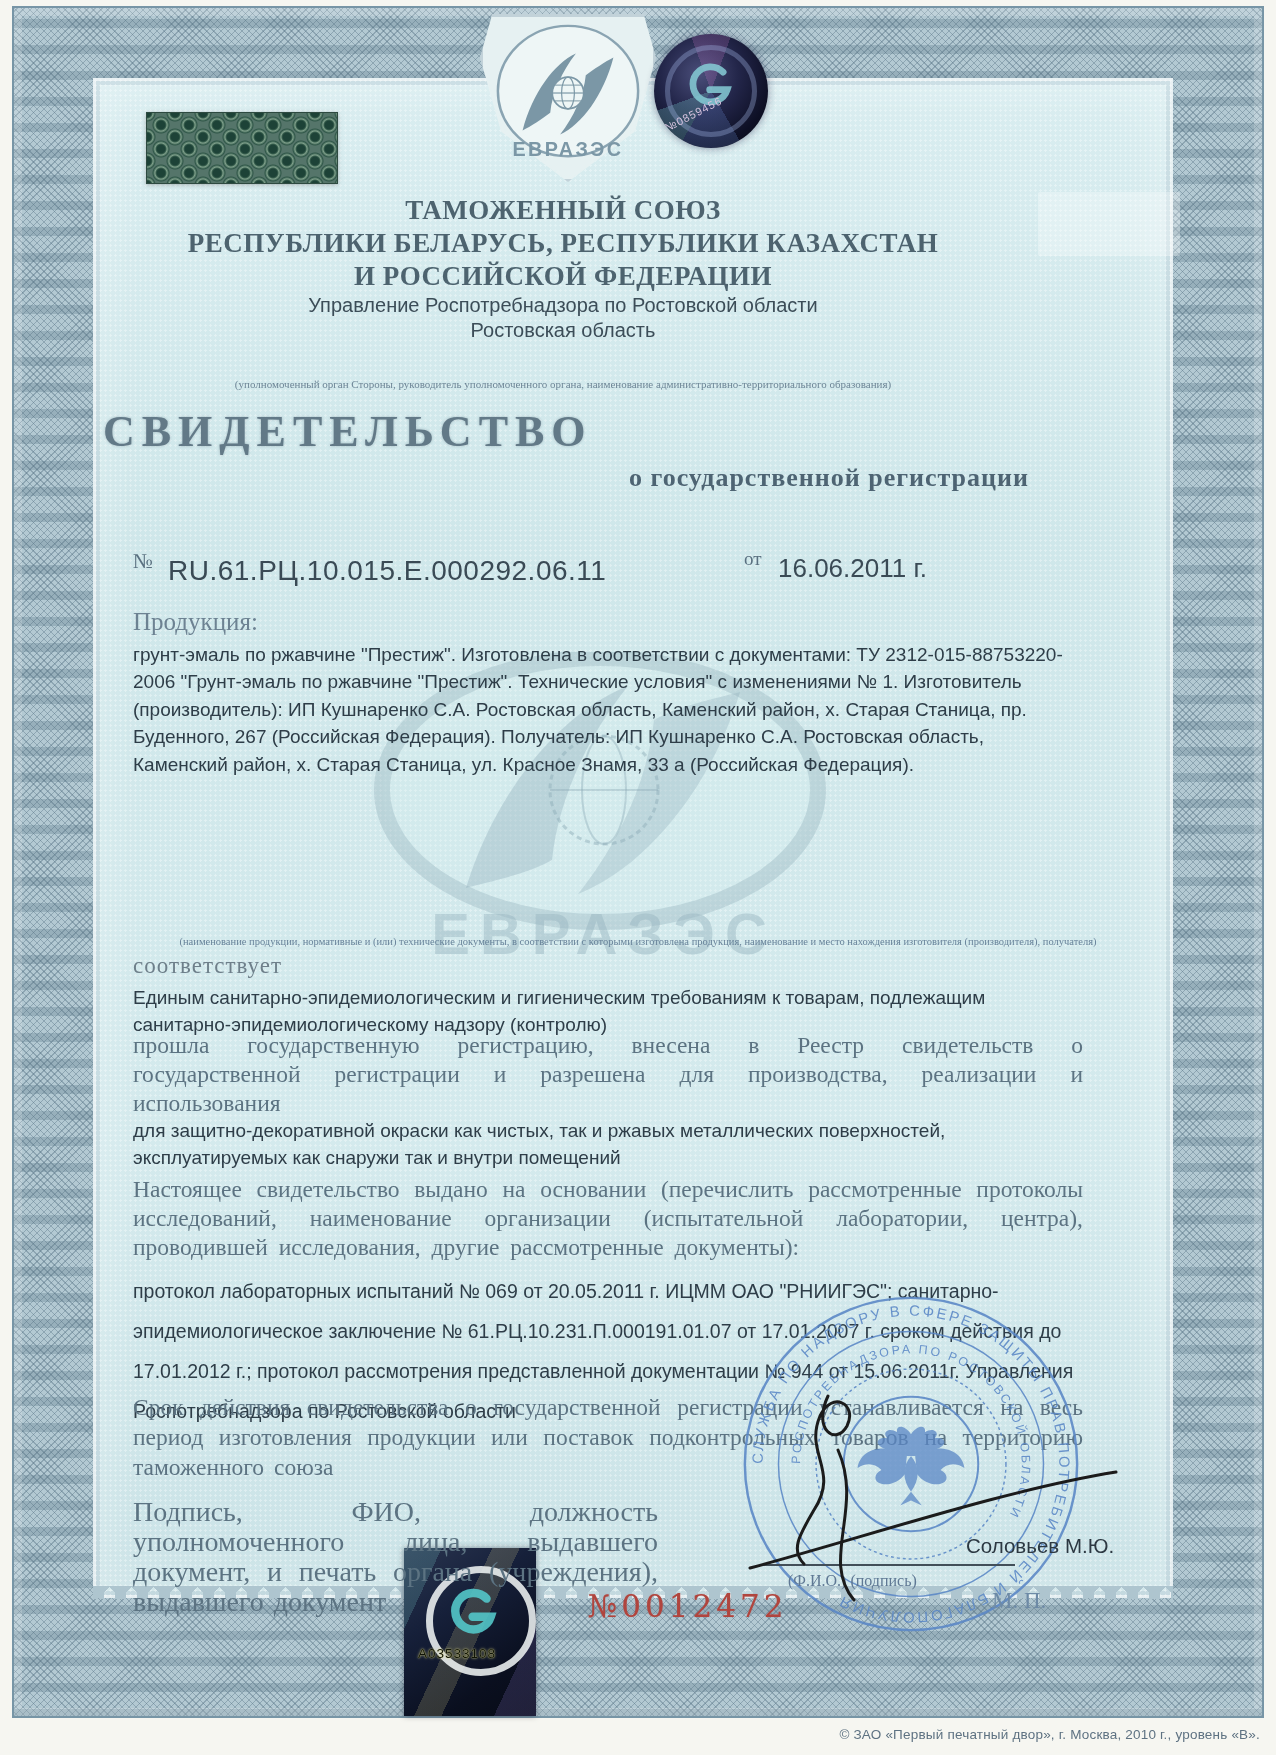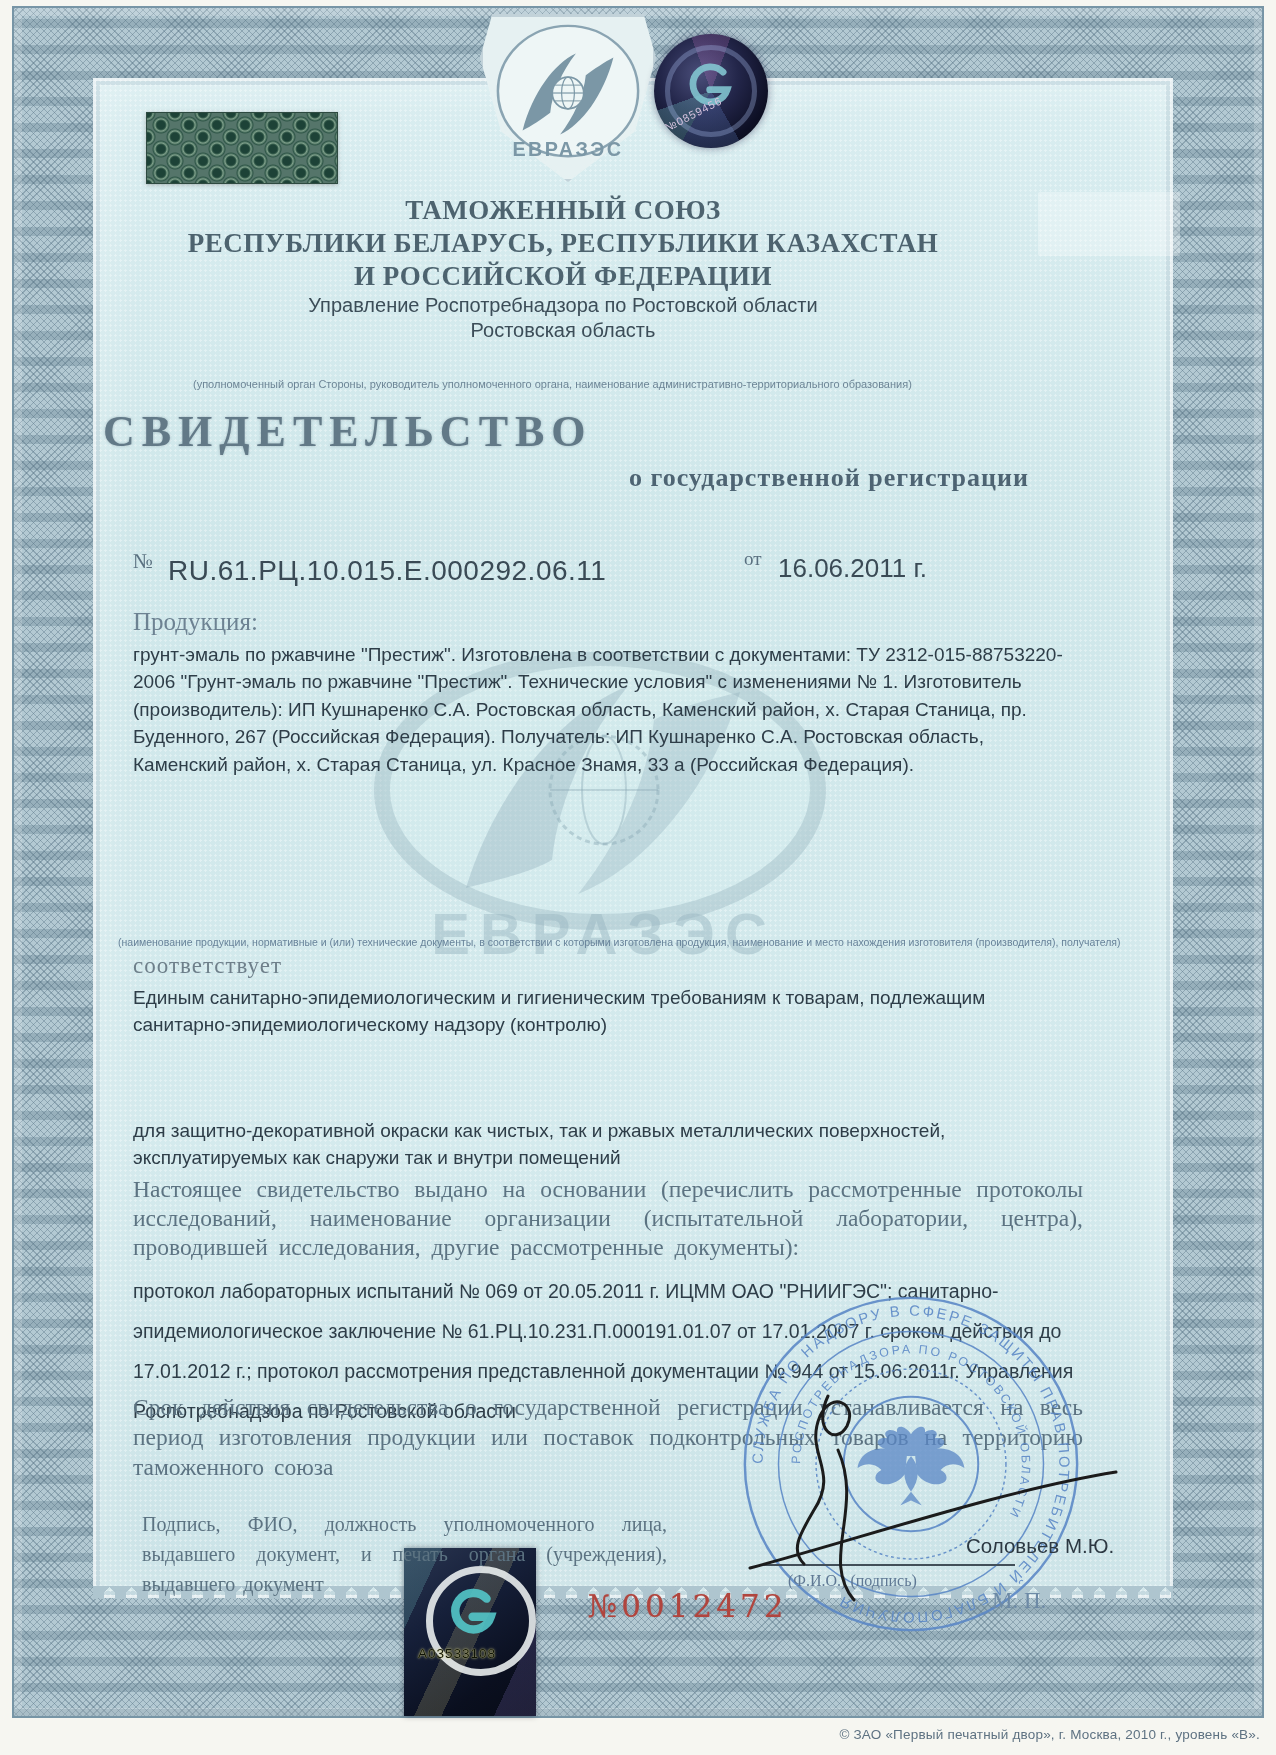--- a/index.html
+++ b/index.html
@@ -61,21 +61,21 @@
   .holo-num-bottom{position:absolute;left:14px;top:98px;font-size:13.5px;color:#101407;letter-spacing:1px;
     text-shadow:0 0 3px rgba(225,220,140,.95), 0 0 1px rgba(225,220,140,.9);}
   .g-glyph{position:absolute;}
 
   
   .hdr{position:absolute;left:103px;top:194px;width:920px;text-align:center;
        font-family:"Liberation Serif",serif;font-weight:bold;color:#4d636f;}
   .hdr .l{font-size:27px;line-height:33px;letter-spacing:.5px;}
   .hdr .org{font-family:"Liberation Sans",sans-serif;font-weight:normal;color:#3c4d58;font-size:20px;line-height:25px;}
   .hdr .org:first-of-type{margin-top:5px;}
-  .cap{position:absolute;font-size:11px;color:#6d8596;text-align:left;font-family:Liberation Sans, sans-serif;}
+  .cap{position:absolute;font-size:11px;color:#6d8596;text-align:center;font-family:Liberation Serif, serif;}
   .cap1{left:193px;top:378px;width:740px;}
   .cap2{left:118px;top:936px;width:1040px;font-size:10.5px;color:#68839a;}
   .title{position:absolute;left:103px;top:406px;width:920px;text-align:left;
     font-family:"Liberation Serif",serif;font-weight:bold;font-size:44px;letter-spacing:7px;color:#59707f;
     text-shadow:0 0 3px rgba(89,112,127,.45);opacity:.92;}
   .subtitle{position:absolute;left:109px;top:463px;width:920px;text-align:right;
     font-family:"Liberation Serif",serif;font-weight:bold;font-size:26px;letter-spacing:1px;color:#4e6473;}
   .no-sign{position:absolute;left:133px;top:549px;font-family:"Liberation Serif",serif;font-size:21px;color:#5a7080;}
   .cert-no{position:absolute;left:168px;top:555px;font-size:28px;color:#3a4a55;letter-spacing:.5px;}
   .from-label{position:absolute;left:744px;top:548px;font-family:"Liberation Serif",serif;font-size:19px;color:#5a7080;text-align:right;}
@@ -84,21 +84,21 @@
   .sans-par{position:absolute;font-size:19px;line-height:27.4px;color:#2e3d48;text-align:left;}
   .prod-text{left:133px;top:641px;width:948px;}
   .comp-label{position:absolute;left:133px;top:953px;font-family:"Liberation Serif",serif;font-size:23px;color:#6e7f8a;letter-spacing:1px;word-spacing:4px;}
   .comp-text{left:133px;top:984px;width:930px;}
   .serif-par{position:absolute;font-family:"Liberation Serif",serif;color:#5c7382;text-align:justify;}
   .reg-text{left:133px;top:1031px;width:950px;font-size:23.5px;line-height:29px;word-spacing:10px;}
   .usage-text{left:133px;top:1117px;width:930px;}
   .basis-text{left:133px;top:1175px;width:950px;font-size:23.5px;line-height:29px;word-spacing:5px;}
   .basis-details{left:133px;top:1271px;width:952px;font-size:19.5px;line-height:40px;}
   .validity-text{left:133px;top:1392px;width:950px;font-size:23.5px;line-height:30px;word-spacing:4px;}
-  .sig-caption{left:142px;top:1497px;width:525px;font-size:20px;line-height:30px;word-spacing:3px;margin-top:12px;}
+  .sig-caption{left:133px;top:1497px;width:525px;font-size:28px;line-height:30px;word-spacing:3px;}
   .serial{position:absolute;left:588px;top:1588px;font-family:"DejaVu Serif",serif;font-size:31px;
     letter-spacing:4px;color:#b0453e;text-shadow:0 0 1px rgba(176,69,62,.5);}
   .name{position:absolute;left:966px;top:1534px;font-size:20.5px;color:#2c3842;z-index:7;}
   .sig-line{position:absolute;left:760px;top:1564px;width:255px;border-top:2px solid #424e58;z-index:6;}
   .line-cap{position:absolute;left:788px;top:1572px;font-family:"Liberation Serif",serif;font-size:16px;color:#5f7894;z-index:6;}
   .mp{position:absolute;left:992px;top:1588px;font-family:"Liberation Serif",serif;font-size:23px;color:#6d8aa6;z-index:6;}
   .footer{position:absolute;right:16px;top:1727px;font-size:13.5px;color:#5e7282;letter-spacing:.2px;}
 
   .watermark{position:absolute;left:348px;top:652px;width:520px;height:320px;z-index:0;}
   .stamp{position:absolute;left:733px;top:1286px;width:356px;height:356px;z-index:4;filter:blur(.5px);opacity:.88;}
@@ -167,20 +167,21 @@
   <span class="from-label z-text">от</span>
   <span class="cert-date z-text">16.06.2011 г.</span>
 
   <div class="prod-label z-text">Продукция:</div>
   <div class="sans-par prod-text z-text">грунт-эмаль по ржавчине "Престиж". Изготовлена в соответствии с документами: ТУ 2312-015-88753220-2006 "Грунт-эмаль по ржавчине "Престиж". Технические условия" с изменениями № 1. Изготовитель (производитель): ИП Кушнаренко С.А. Ростовская область, Каменский район, х. Старая Станица, пр. Буденного, 267 (Российская Федерация).  Получатель: ИП Кушнаренко С.А. Ростовская область, Каменский район, х. Старая Станица, ул. Красное Знамя, 33 а (Российская Федерация).</div>
   <div class="cap cap2 z-text">(наименование продукции, нормативные и (или) технические документы, в соответствии с которыми изготовлена продукция, наименование и место нахождения изготовителя (производителя), получателя)</div>
 
   <div class="comp-label z-text">соответствует</div>
   <div class="sans-par comp-text z-text">Единым санитарно-эпидемиологическим и гигиеническим требованиям к товарам, подлежащим санитарно-эпидемиологическому надзору (контролю)</div>
 
+  <div class="serif-par reg-text z-text">прошла государственную регистрацию, внесена в Реестр свидетельств о государственной регистрации и разрешена для производства, реализации и использования</div>
   <div class="sans-par usage-text z-text">для защитно-декоративной окраски как чистых, так и ржавых металлических поверхностей, эксплуатируемых как снаружи так и внутри помещений</div>
 
   <div class="serif-par basis-text z-text">Настоящее свидетельство выдано на основании (перечислить рассмотренные протоколы исследований, наименование организации (испытательной лаборатории, центра), проводившей исследования, другие рассмотренные документы):</div>
   <div class="sans-par basis-details z-text">протокол лабораторных испытаний № 069 от 20.05.2011 г. ИЦММ ОАО "РНИИГЭС"; санитарно-эпидемиологическое заключение № 61.РЦ.10.231.П.000191.01.07 от 17.01.2007 г. сроком действия до 17.01.2012 г.; протокол рассмотрения представленной документации № 944 от 15.06.2011г. Управления Роспотребнадзора по Ростовской области</div>
 
   <div class="serif-par validity-text z-text">Срок действия свидетельства о государственной регистрации устанавливается на весь период изготовления продукции или поставок подконтрольных товаров на территорию таможенного союза</div>
 
   <div class="serif-par sig-caption z-text">Подпись, ФИО, должность уполномоченного лица, выдавшего документ, и печать органа (учреждения), выдавшего документ</div>
 
   <div class="holo-bottom">

